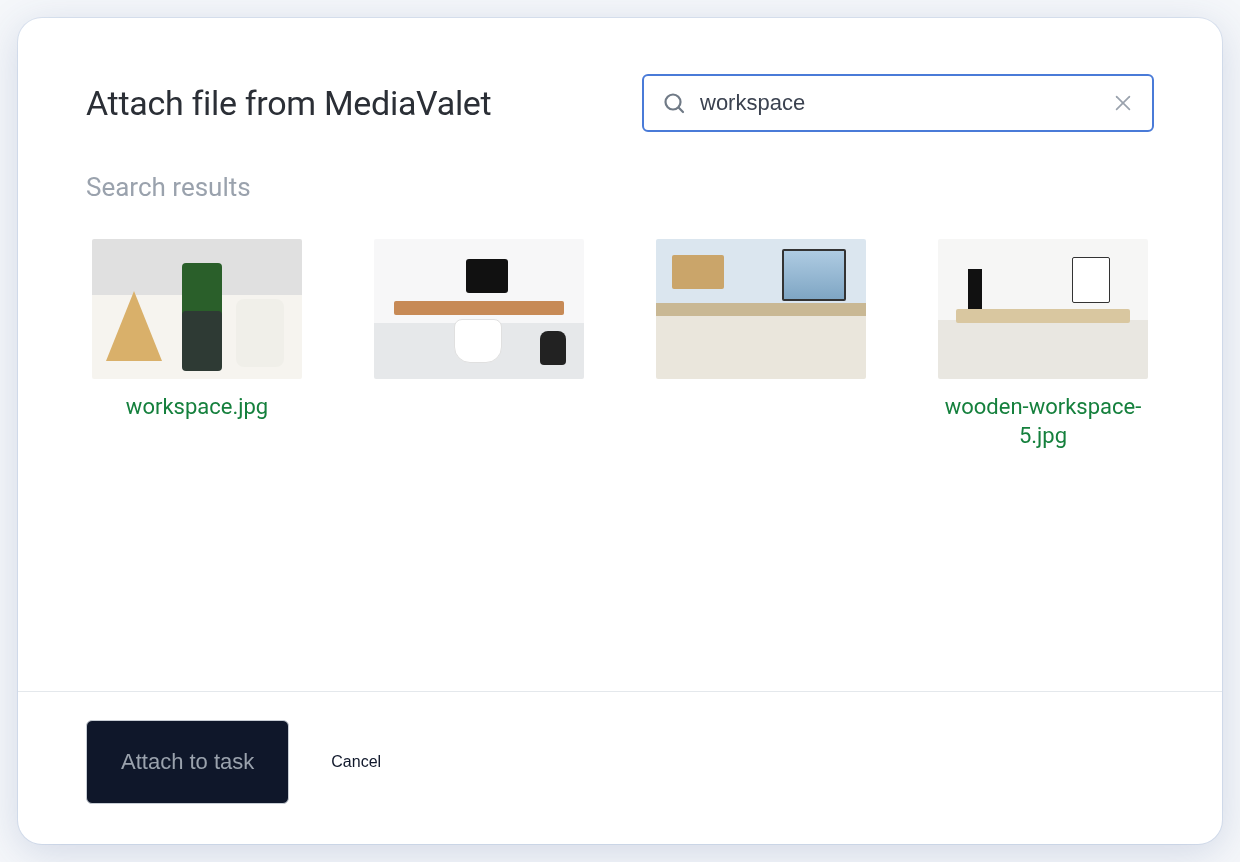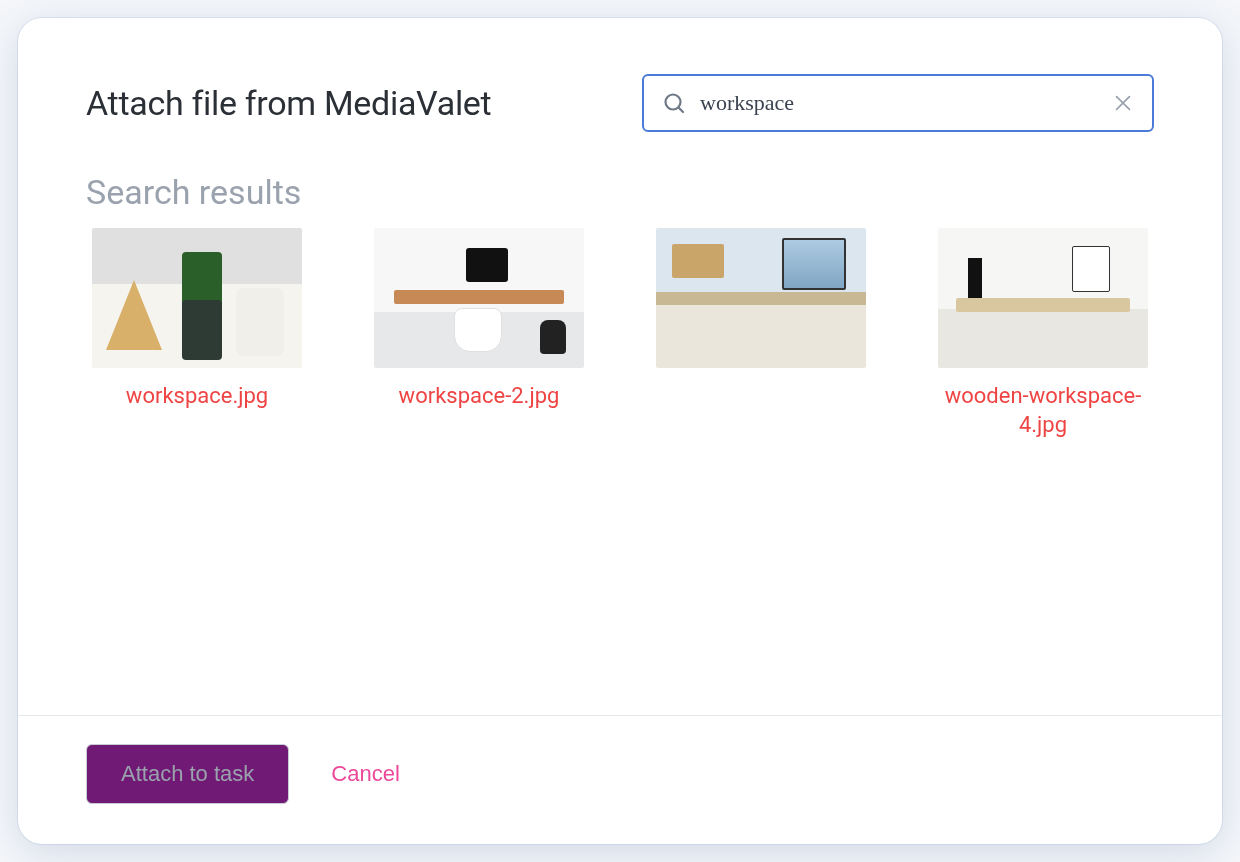--- a/index.html
+++ b/index.html
@@ -44,27 +44,26 @@
       gap: 14px;
     }
     .search-icon-svg { flex: 0 0 auto; color: #707a86; }
     .search-input {
       flex: 1;
       border: none;
       outline: none;
       font-size: 22px;
       color: #3b4250;
       background: transparent;
-      font-family: Liberation Serif, serif;
     }
     .clear-icon-svg { flex: 0 0 auto; color: #9aa2ad; cursor: pointer; }
     .section-label {
-      font-size: 34px;
+      font-size: 26px;
       color: #9aa2ad;
-      margin-bottom: 16px;
+      margin-bottom: 37px;
     }
     .grid {
       display: grid;
       grid-template-columns: repeat(4, 1fr);
       column-gap: 60px;
       row-gap: 40px;
     }
     .card {
       display: flex;
       flex-direction: column;
@@ -75,48 +74,48 @@
       width: 210px;
       height: 140px;
       border-radius: 2px;
       background: #e8ecef;
       overflow: hidden;
       position: relative;
     }
     .fname {
       margin-top: 14px;
       font-size: 22px;
-      color: #ef4444;
+      color: #15803d;
       text-align: center;
       line-height: 1.3;
       max-width: 210px;
     }
     .footer {
       position: absolute;
       left: 0; right: 0; bottom: 0;
       border-top: 1px solid #e4e8ec;
       padding: 28px 68px 40px 68px;
       display: flex;
       align-items: center;
       gap: 42px;
     }
     .btn-primary {
       border: 1.5px solid #c7cdd4;
-      background: #701a75;
+      background: #0f172a;
       color: #9aa2ad;
       font-size: 22px;
-      padding: 16px 34px;
+      padding: 28px 34px;
       border-radius: 6px;
       cursor: pointer;
     }
     .btn-secondary {
       border: none;
       background: transparent;
-      color: #ec4899;
-      font-size: 22px;
+      color: #0f172a;
+      font-size: 16px;
       cursor: pointer;
     }
     
     .t1 { background: linear-gradient(#e0e0e0 0 40%, #f6f4ef 40% 100%); position:relative;}
     .t1::before{content:"";position:absolute;left:14px;bottom:18px;width:0;height:0;border-left:28px solid transparent;border-right:28px solid transparent;border-bottom:70px solid #d9b06a;}
     .t1::after{content:"";position:absolute;right:18px;bottom:12px;width:48px;height:68px;border-radius:8px;background:#f0efe9;box-shadow:-58px 8px 0 -4px #2e3a34, -58px -40px 0 -4px #2a5f2a;}
     .t2 { background: linear-gradient(#ffffff 0 55%, #f2f2f2 55% 100%); position:relative;}
     .t2::before{content:"";position:absolute;left:10px;bottom:14px;width:120px;height:82px;background:#0f1113;border-radius:6px 6px 0 0;transform:perspective(260px) rotateX(8deg);}
     .t2::after{content:"";position:absolute;left:22px;bottom:50px;width:96px;height:56px;background:linear-gradient(#f8e4c0,#fff);border-radius:2px;}
     .t2 .plant{position:absolute;right:26px;top:22px;width:38px;height:50px;background:radial-gradient(circle at 50% 30%, #3a8a3a 0 50%, transparent 51%);}
@@ -167,32 +166,31 @@
       <div class="fname">workspace.jpg</div>
     </div>
 
 
 
     <div class="card">
       <div class="thumb t4">
           <div class="chair"></div>
           <div class="bag"></div>
         </div>
-      <div class="fname">workspace-2.jpg</div>
     </div>
 
     <div class="card">
       <div class="thumb t5"></div>
     </div>
 
     <div class="card">
       <div class="thumb t6">
           <div class="lamp"></div>
         </div>
-      <div class="fname">wooden-workspace-4.jpg</div>
+      <div class="fname">wooden-workspace-5.jpg</div>
     </div>
 
   </div>
 
   <div class="footer">
     <button class="btn-primary">Attach to task</button>
     <button class="btn-secondary">Cancel</button>
   </div>
 
 </div>

